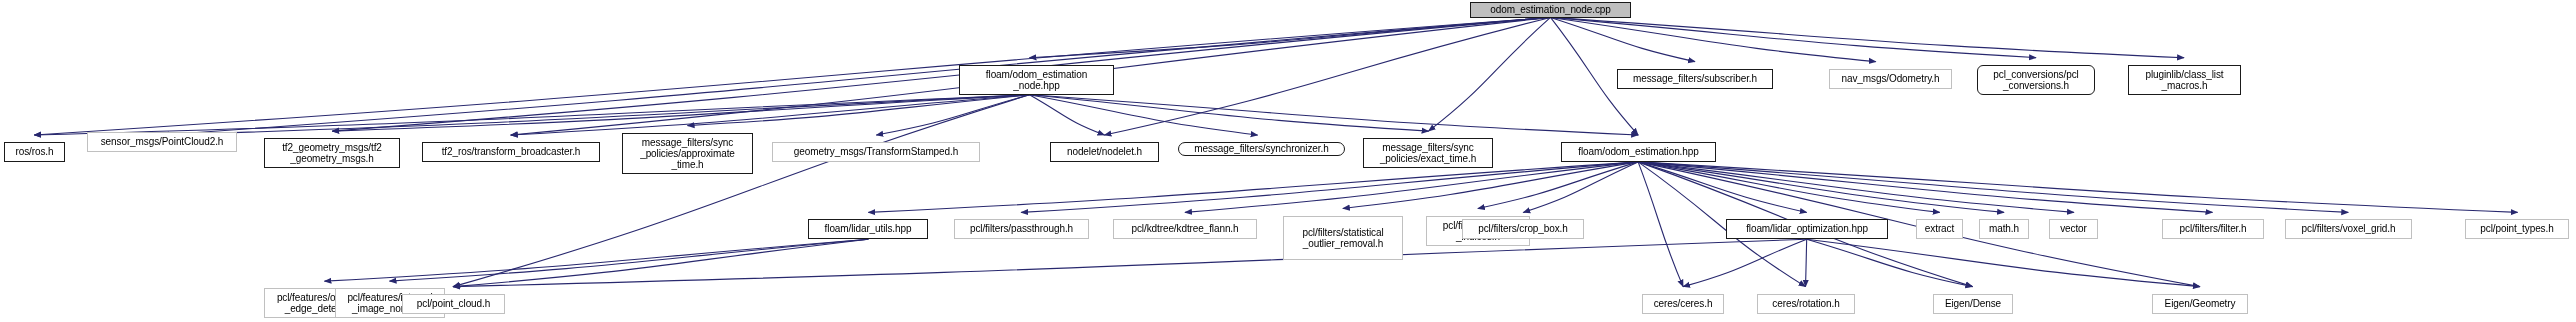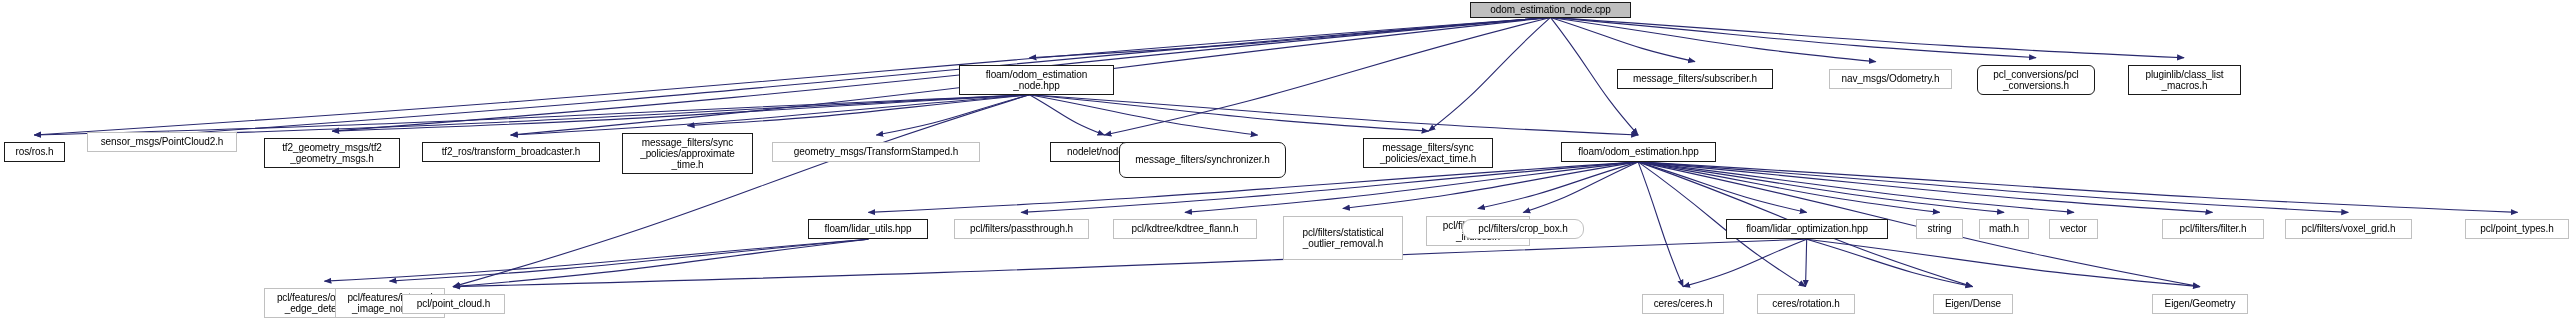--- a/index.html
+++ b/index.html
@@ -119,34 +119,34 @@
     <div class="node strong" style="left: 4px; top: 142px; width: 61px; height: 20px;">ros/ros.h</div>
     <div class="node" style="left: 87px; top: 132px; width: 150px; height: 20px; text-align: right;">sensor_msgs/PointCloud2.h</div>
     <div class="node strong" style="left: 264px; top: 138px; width: 136px; height: 30px;">tf2_geometry_msgs/tf2
 _geometry_msgs.h</div>
     <div class="node strong" style="left: 422px; top: 142px; width: 178px; height: 20px;">tf2_ros/transform_broadcaster.h</div>
     <div class="node strong" style="left: 622px; top: 133px; width: 131px; height: 41px;">message_filters/sync
 _policies/approximate
 _time.h</div>
     <div class="node" style="left: 772px; top: 142px; width: 208px; height: 20px;">geometry_msgs/TransformStamped.h</div>
     <div class="node strong" style="left: 1050px; top: 142px; width: 109px; height: 20px;">nodelet/nodelet.h</div>
-    <div class="node strong" style="left: 1119px; top: 142px; width: 167px; height: 36px; border-radius: 7px;">message_filters/synchronizer.h</div>
+    <div class="node strong" style="left: 1178px; top: 142px; width: 167px; height: 14px; border-radius: 7px;">message_filters/synchronizer.h</div>
     <div class="node strong" style="left: 1363px; top: 138px; width: 130px; height: 30px;">message_filters/sync
 _policies/exact_time.h</div>
     <div class="node strong" style="left: 1561px; top: 142px; width: 155px; height: 20px;">floam/odom_estimation.hpp</div>
     <div class="node strong" style="left: 808px; top: 219px; width: 120px; height: 20px;">floam/lidar_utils.hpp</div>
     <div class="node" style="left: 954px; top: 219px; width: 135px; height: 20px;">pcl/filters/passthrough.h</div>
     <div class="node" style="left: 1113px; top: 219px; width: 144px; height: 20px;">pcl/kdtree/kdtree_flann.h</div>
     <div class="node" style="left: 1283px; top: 216px; width: 120px; height: 44px;">pcl/filters/statistical
 _outlier_removal.h</div>
     <div class="node" style="left: 1426px; top: 216px; width: 104px; height: 30px;">pcl/filters/extract
 _indices.h</div>
-    <div class="node" style="left: 1462px; top: 219px; width: 122px; height: 20px; border-radius: 9px;">pcl/filters/crop_box.h</div>
+    <div class="node" style="left: 1462px; top: 219px; width: 122px; height: 20px;">pcl/filters/crop_box.h</div>
     <div class="node strong" style="left: 1726px; top: 219px; width: 162px; height: 20px;">floam/lidar_optimization.hpp</div>
-    <div class="node" style="left: 1916px; top: 219px; width: 47px; height: 20px;">string</div>
+    <div class="node" style="left: 1916px; top: 219px; width: 47px; height: 20px;">extract</div>
     <div class="node" style="left: 1979px; top: 219px; width: 50px; height: 20px;">math.h</div>
     <div class="node" style="left: 2049px; top: 219px; width: 49px; height: 20px;">vector</div>
     <div class="node" style="left: 2162px; top: 219px; width: 102px; height: 20px;">pcl/filters/filter.h</div>
     <div class="node" style="left: 2285px; top: 219px; width: 127px; height: 20px;">pcl/filters/voxel_grid.h</div>
     <div class="node" style="left: 2465px; top: 219px; width: 104px; height: 20px;">pcl/point_types.h</div>
     <div class="node" style="left: 264px; top: 288px; width: 122px; height: 30px;">pcl/features/organized
 _edge_detection.h</div>
     <div class="node" style="left: 335px; top: 288px; width: 110px; height: 30px;">pcl/features/integral
 _image_normal.h</div>
     <div class="node" style="left: 402px; top: 294px; width: 103px; height: 20px;">pcl/point_cloud.h</div>

